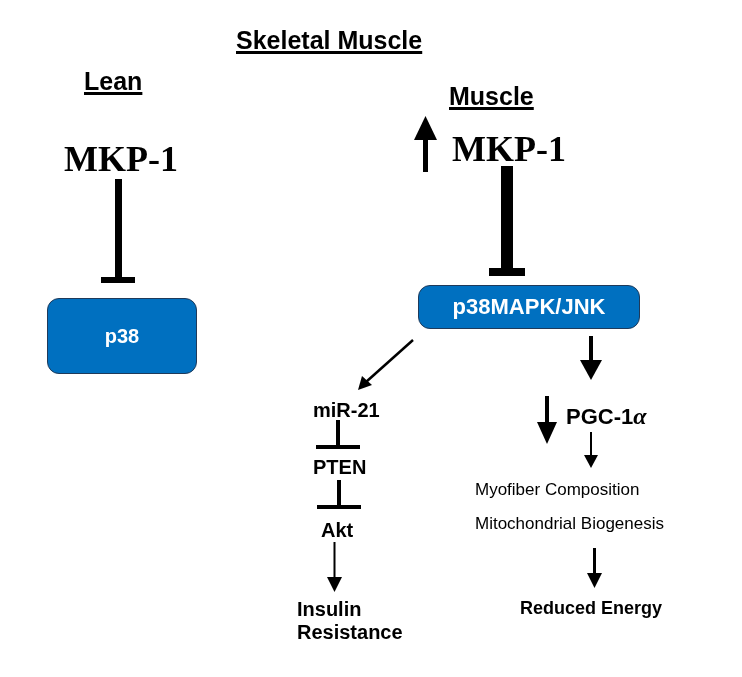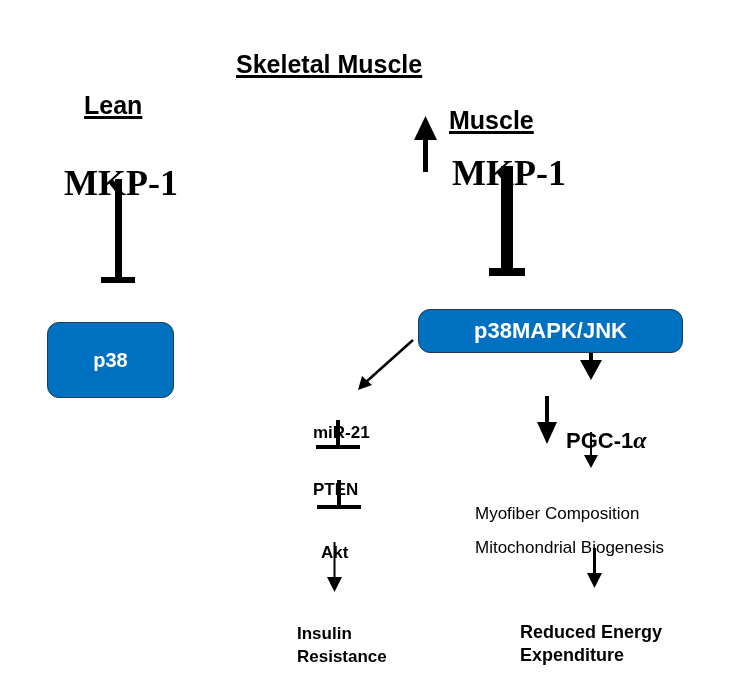--- a/index.html
+++ b/index.html
@@ -1,25 +1,25 @@
 <!DOCTYPE html>
 <html><head>
   <meta charset="utf-8">
   <style>
     html, body { margin: 0; padding: 0; background: #ffffff; }
     body { width: 742px; height: 677px; position: relative; overflow: hidden;
            font-family: "Liberation Sans", sans-serif; color: #000; }
-    .abs { position: absolute; margin-top: 24px; }
+    .abs { position: absolute; }
     .title { left: 236px; top: 26px; font-size: 25px; font-weight: bold; text-decoration: underline; text-decoration-thickness: 3px; white-space: nowrap; }
     .heading { font-size: 25px; font-weight: bold; text-decoration: underline; text-decoration-thickness: 3px; white-space: nowrap; }
     .mkp { font-family: Liberation Serif, serif; font-weight: bold; font-size: 36px; white-space: nowrap; }
     .box { background: #0070c0; border: 1px solid #1f3a5a; border-radius: 12px; color: #fff;
            font-weight: bold; text-align: center; box-sizing: border-box; display: flex;
            align-items: center; justify-content: center; flex-direction: column; line-height: 1.12; }
-    .lbl { font-weight: bold; font-size: 17px; white-space: nowrap; }
+    .lbl { font-weight: bold; font-size: 20px; white-space: nowrap; }
     .plain { font-size: 17px; white-space: nowrap; }
     svg.lines { position: absolute; left: 0; top: 0; }
   </style>
 </head>
 <body>
 
 <svg class="lines" width="742" height="677">
   <defs>
     <marker id="ah" markerWidth="10" markerHeight="10" refX="5" refY="5" orient="auto" markerUnits="userSpaceOnUse">
       <path d="M0,0 L10,5 L0,10 L3,5 Z" fill="#000"></path>
@@ -79,39 +79,38 @@
   <g>
     <rect x="593" y="548" width="3" height="30" fill="#000"></rect>
     <polygon points="594.5,588 587,573 602,573" fill="#000"></polygon>
   </g>
 </svg>
 
 <div class="abs title">Skeletal Muscle</div>
 
 <div class="abs heading" style="left:84px; top:67px;">Lean</div>
 <div class="abs mkp" style="left:64px; top:138px;">MKP-1</div>
-<div class="abs box" style="left:47px; top:298px; width:127px; height:76px; font-size:20px;">
+<div class="abs box" style="left:47px; top:298px; width:150px; height:76px; font-size:20px;">
   <span>p38</span>
 </div>
 
 <div class="abs heading" style="left:449px; top:82px;">Muscle</div>
 <div class="abs mkp" style="left:452px; top:128px;">MKP-1</div>
-<div class="abs box" style="left:418px; top:285px; width:265px; height:44px; font-size:22px;">
+<div class="abs box" style="left:418px; top:285px; width:222px; height:44px; font-size:22px;">
   <span>p38MAPK/JNK</span>
 </div>
 
 <div class="abs lbl" style="left:313px; top:399px;">miR-21</div>
 <div class="abs lbl" style="left:313px; top:456px;">PTEN</div>
 <div class="abs lbl" style="left:321px; top:519px;">Akt</div>
 <div class="abs lbl" style="left:297px; top:598px; line-height:23px;">
   <div>Insulin</div>
   <div>Resistance</div>
 </div>
 
 <div class="abs" style="left:566px; top:403px; font-size:22px; font-weight:bold; white-space:nowrap;">
   <span>PGC-1</span><span style="font-family:'Liberation Serif', serif; font-style:italic; font-size:24px;">α</span>
 </div>
 <div class="abs plain" style="left:475px; top:480px;">Myofiber Composition</div>
 <div class="abs plain" style="left:475px; top:514px;">Mitochondrial Biogenesis</div>
 <div class="abs lbl" style="left:520px; top:597px; line-height:23px; font-size:18px;">
   <div>Reduced Energy</div>
-  <div>Expenditure</div>
 </div>
 
 </body></html>

